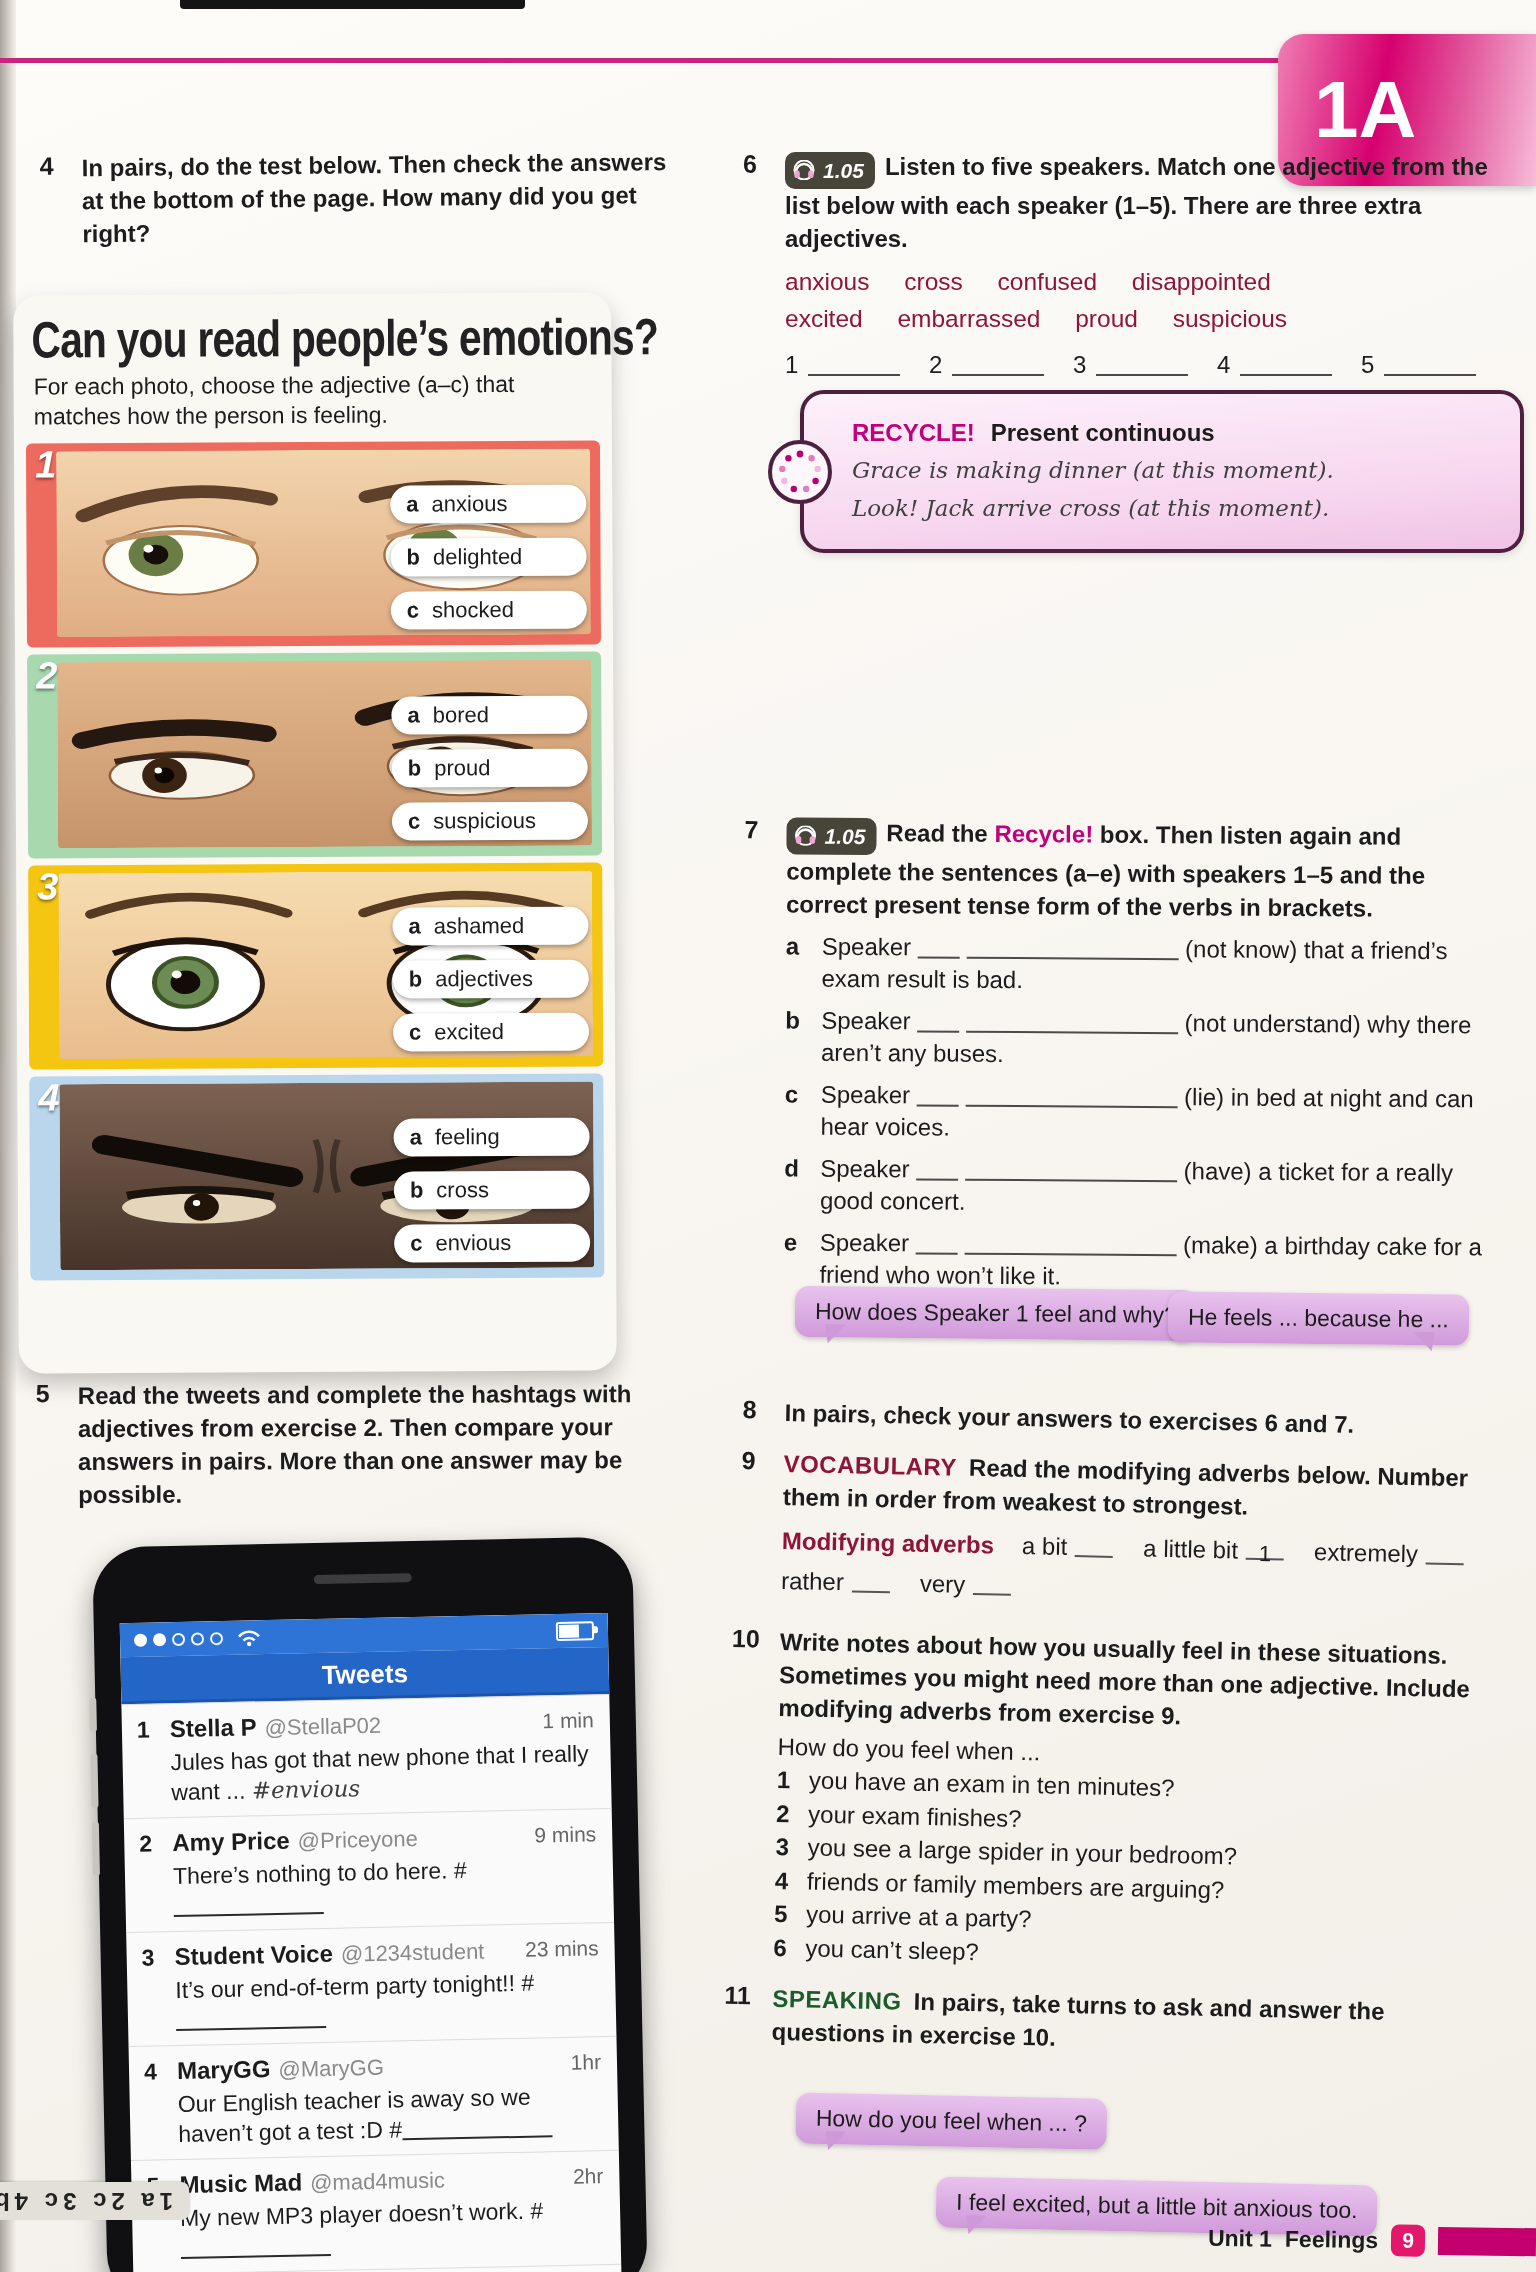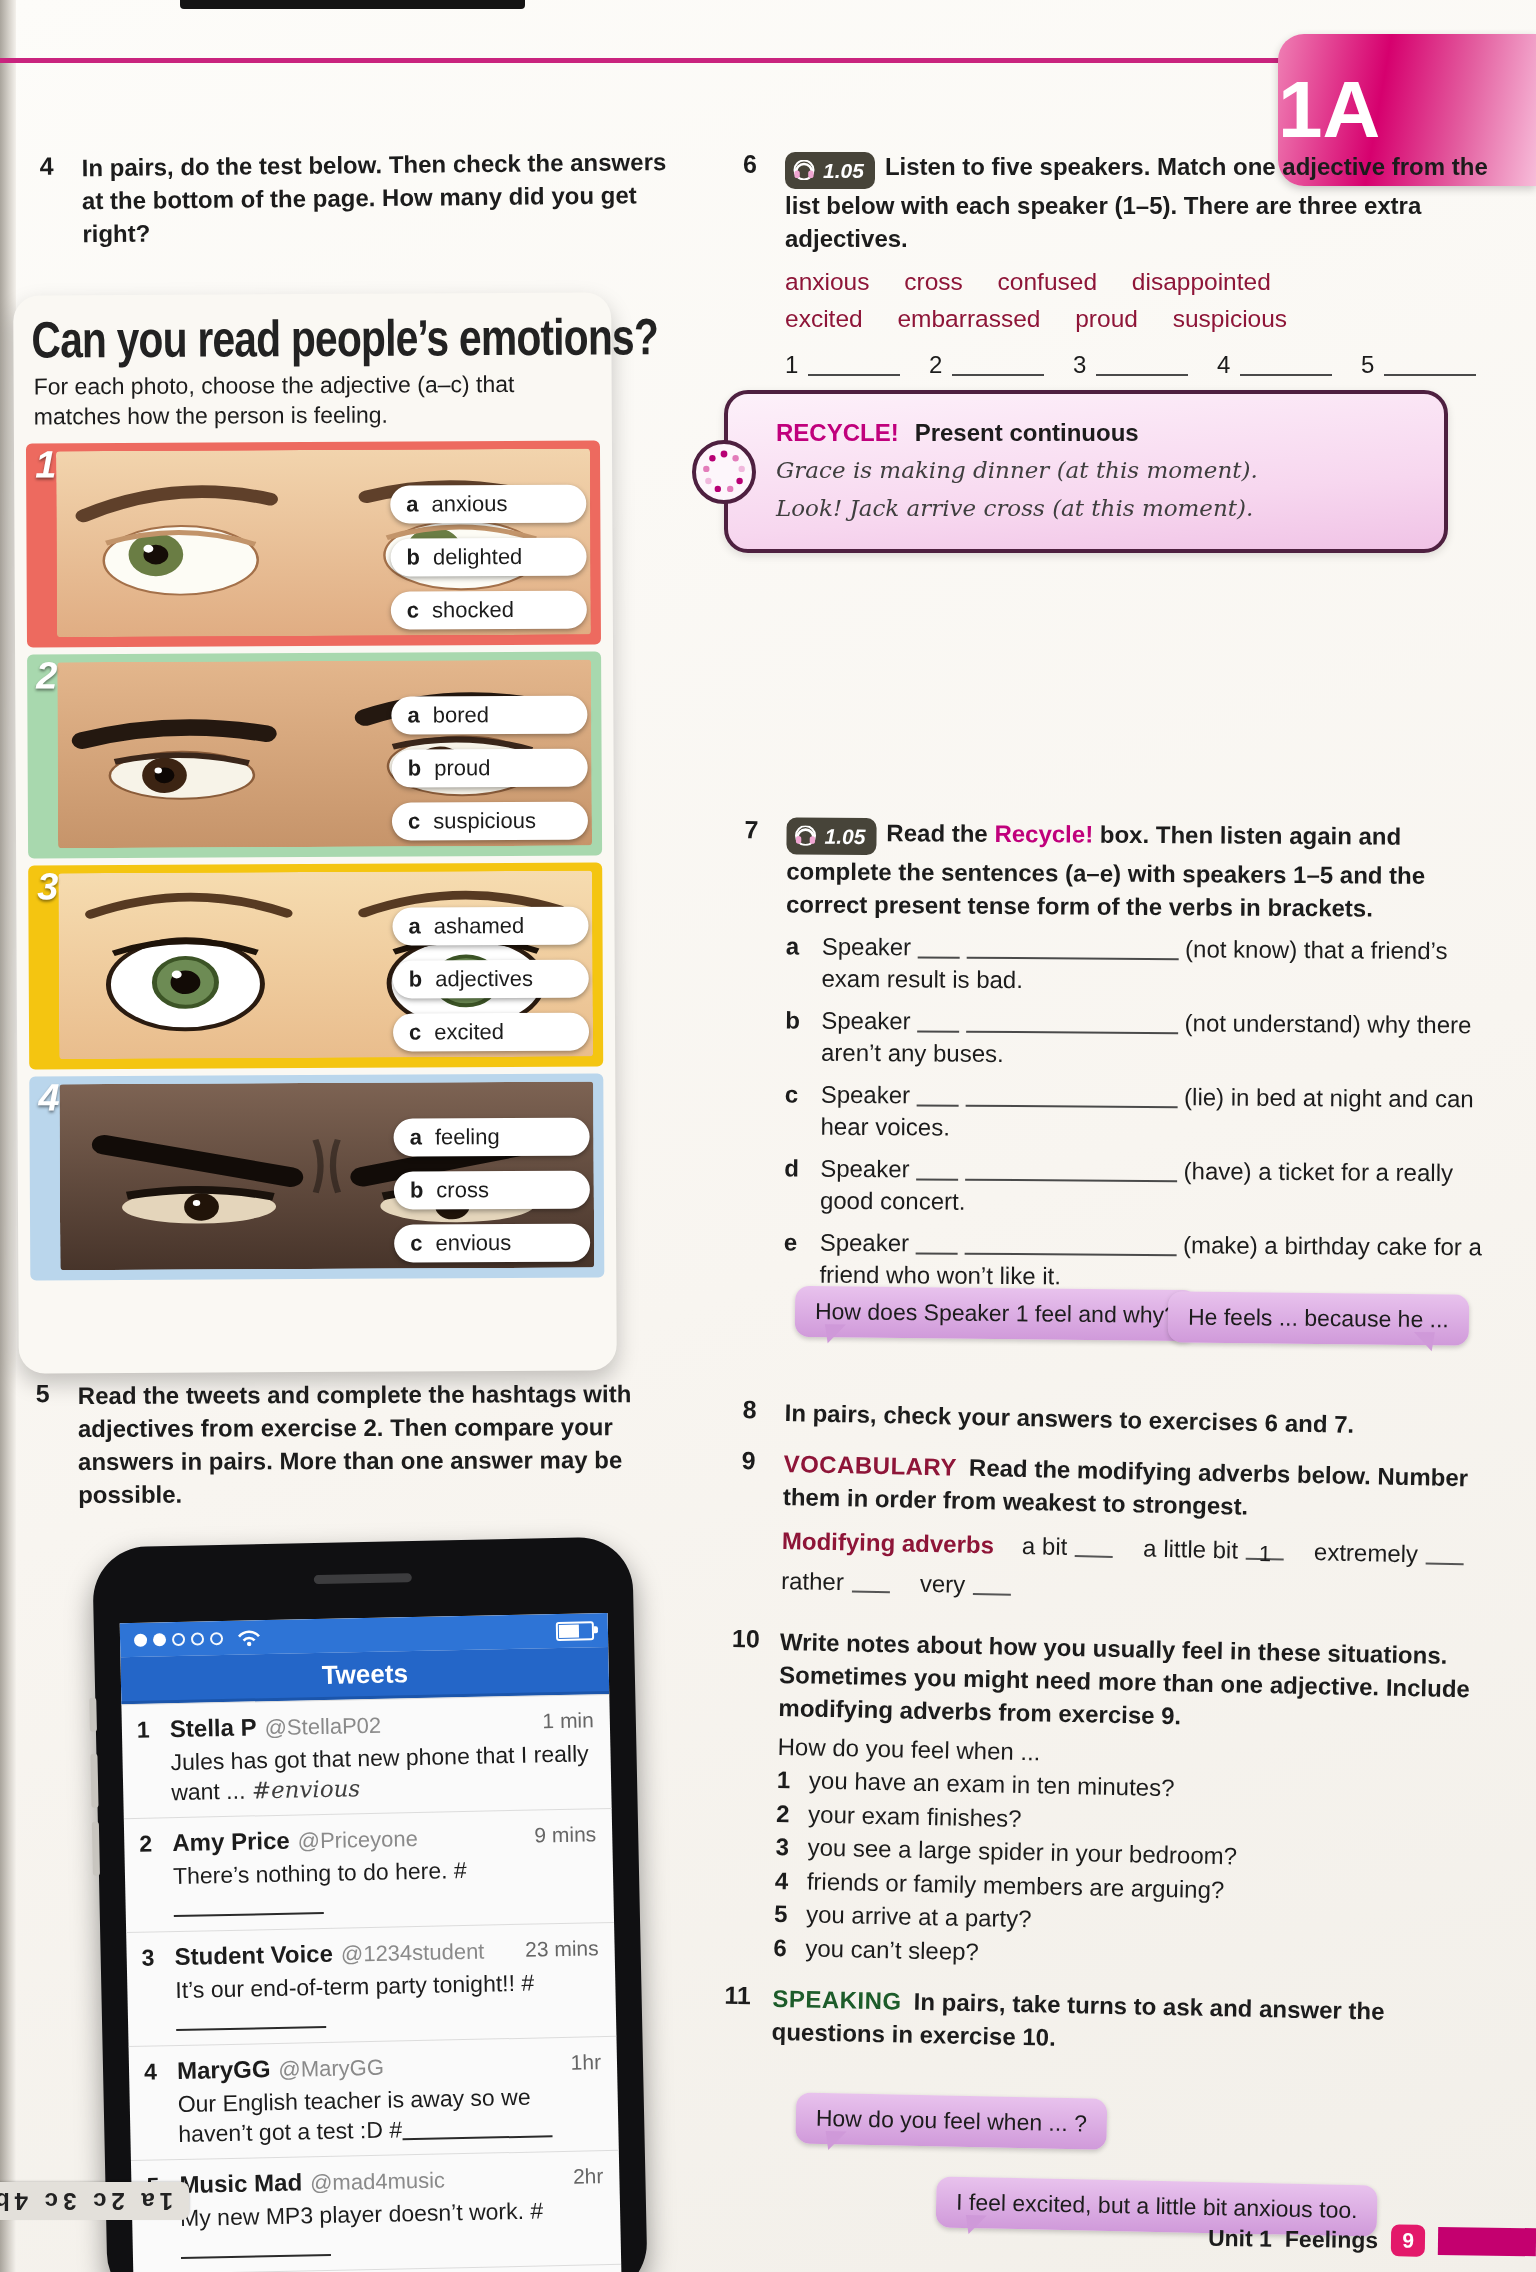--- a/index.html
+++ b/index.html
@@ -8,21 +8,21 @@
     background:#e9e6e0;font-family:"Liberation Sans", sans-serif;color:#1c1c1c;
   }
   .page{position:absolute;inset:0;background:linear-gradient(160deg,#fdfcf9 0%,#f8f5f0 55%,#f2efe9 100%);}
   .edge-left{position:absolute;left:0;top:0;width:16px;height:100%;
     background:linear-gradient(90deg,#a9a49c,#d8d4cd 60%,#f4f1ec);}
   .scan-strip{position:absolute;left:180px;top:0;width:345px;height:9px;background:#141414;border-radius:0 0 4px 4px;}
   .top-rule{position:absolute;left:0;top:58px;width:1295px;height:5px;background:#c9247e;}
   .unit-badge{position:absolute;left:1278px;top:34px;width:258px;height:152px;border-radius:26px 0 0 26px;
     background:linear-gradient(100deg,#ef7fb4 0%,#d6006e 40%,#e35d9f 70%,#f7bcd9 100%);
     color:#fff;font-size:80px;font-weight:bold;display:flex;align-items:center;box-shadow:0 3px 8px rgba(0,0,0,.2);}
-  .unit-badge span{}
+  .unit-badge span{margin-left:36px;}
 
   section{position:absolute;}
   .exnum{position:absolute;left:-42px;top:0;font-size:25px;font-weight:bold;}
   .extext{font-size:24px;line-height:33px;font-weight:bold;margin:0;}
 
   
   #ex4{left:82px;top:148px;width:612px;transform:rotate(-0.6deg);}
   #ex5{left:78px;top:1378px;width:580px;transform:rotate(-0.2deg);}
 
   .quiz-card{position:absolute;left:16px;top:294px;width:598px;height:1078px;background:#faf8f3;
@@ -70,21 +70,21 @@
   
   #ex6{left:785px;top:150px;width:720px;}
   .audio{display:inline-flex;align-items:center;gap:7px;background:#474439;color:#fff;border-radius:10px;
     padding:2px 11px 2px 7px;font-size:21px;font-weight:bold;font-style:italic;vertical-align:-5px;margin:0 10px 0 0;}
   .adjline{color:#8e1538;font-size:24.5px;line-height:37px;word-spacing:28px;margin:8px 0 0;font-weight:normal;}
   .blanksrow{display:flex;margin-top:14px;font-size:24px;}
   .bitem{width:144px;}
   .blank{display:inline-block;border-bottom:2px solid #4a4a4a;height:20px;vertical-align:-3px;}
   .w40{width:42px;} .w90{width:92px;margin-left:10px;} .w210{width:212px;} .w150{width:150px;border-color:#2a2a2a;}
 
-  .recycle{position:absolute;left:724px;top:390px;width:724px;box-sizing:border-box;border:4px solid #4e2040;border-radius:24px;
+  .recycle{position:absolute;left:800px;top:390px;width:724px;box-sizing:border-box;border:4px solid #4e2040;border-radius:24px;
     background:linear-gradient(175deg,#fdf1fa 0%,#f7d7ef 65%,#f0c3e6 100%);padding:16px 24px 18px 48px;
     font-size:23px;line-height:31px;box-shadow:0 3px 8px rgba(0,0,0,.12);}
   .r-icon{position:absolute;left:-36px;top:46px;width:64px;height:64px;background:#fdf6fb;border:4px solid #4e2040;
     border-radius:50%;display:flex;align-items:center;justify-content:center;box-sizing:border-box;}
   .r-head{font-size:24px;margin:0 0 8px;}
   .r-label{color:#c0007c;font-weight:bold;margin-right:16px;}
   .r-topic{font-weight:bold;}
   .recycle p{margin:7px 0;}
   .hand{font-family:"DejaVu Serif", serif;font-style:italic;color:#3f3f3f;}
 

